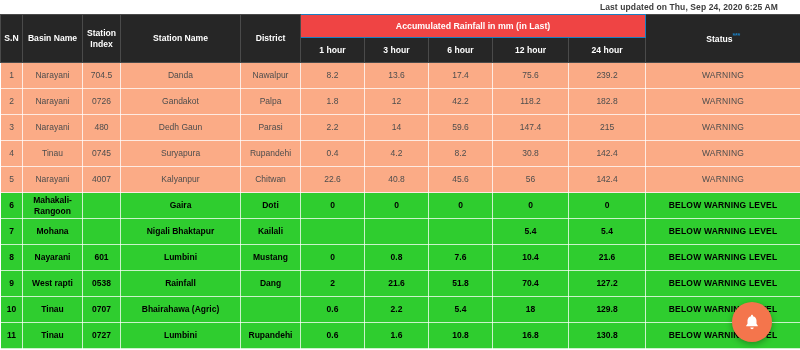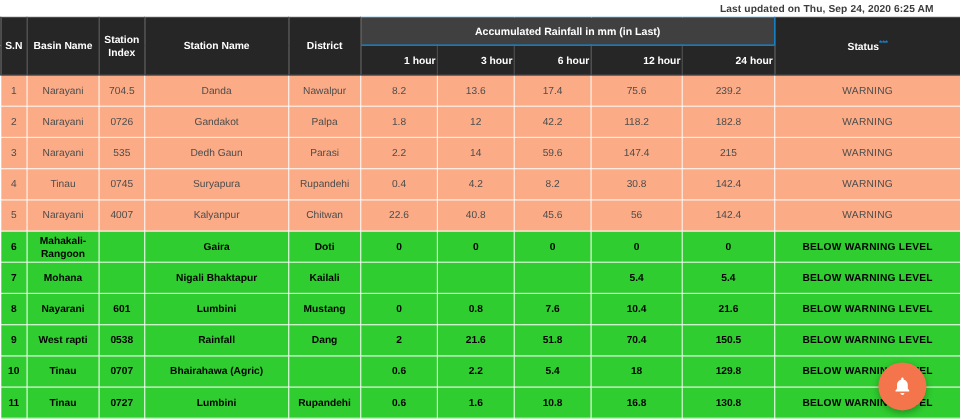--- a/index.html
+++ b/index.html
@@ -37,26 +37,26 @@
     color: #ffffff;
     font-size: 8.6px;
     font-weight: bold;
     text-align: center;
     border: 1px solid #4a4a4a;
     padding: 2px 1px;
     line-height: 1.25;
     vertical-align: middle;
   }
   thead th.accum {
-    background: #404040;
+    background: #ef4444;
     border: 1px solid #1a7fc1;
     height: 23px;
     font-size: 8.8px;
   }
-  thead th.subhour { height: 25px; text-align: right; }
+  thead th.subhour { height: 25px; }
   .sup-stars {
     color: #1a7fc1;
     font-size: 7px;
     vertical-align: super;
     letter-spacing: -0.3px;
   }
 
   
   tbody td {
     text-align: center;
@@ -173,21 +173,21 @@
           <td>1.8</td>
           <td>12</td>
           <td>42.2</td>
           <td>118.2</td>
           <td>182.8</td>
           <td class="status">WARNING</td>
         </tr>
         <tr class="warn">
           <td class="sn">3</td>
           <td>Narayani</td>
-          <td>535</td>
+          <td>480</td>
           <td>Dedh Gaun</td>
           <td>Parasi</td>
           <td>2.2</td>
           <td>14</td>
           <td>59.6</td>
           <td>147.4</td>
           <td>215</td>
           <td class="status">WARNING</td>
         </tr>
         <tr class="warn">
@@ -258,21 +258,21 @@
         <tr class="ok">
           <td class="sn">9</td>
           <td>West rapti</td>
           <td>0538</td>
           <td>Rainfall</td>
           <td>Dang</td>
           <td>2</td>
           <td>21.6</td>
           <td>51.8</td>
           <td>70.4</td>
-          <td>150.5</td>
+          <td>127.2</td>
           <td class="status">BELOW WARNING LEVEL</td>
         </tr>
         <tr class="ok">
           <td class="sn">10</td>
           <td>Tinau</td>
           <td>0707</td>
           <td>Bhairahawa (Agric)</td>
           <td></td>
           <td>0.6</td>
           <td>2.2</td>

